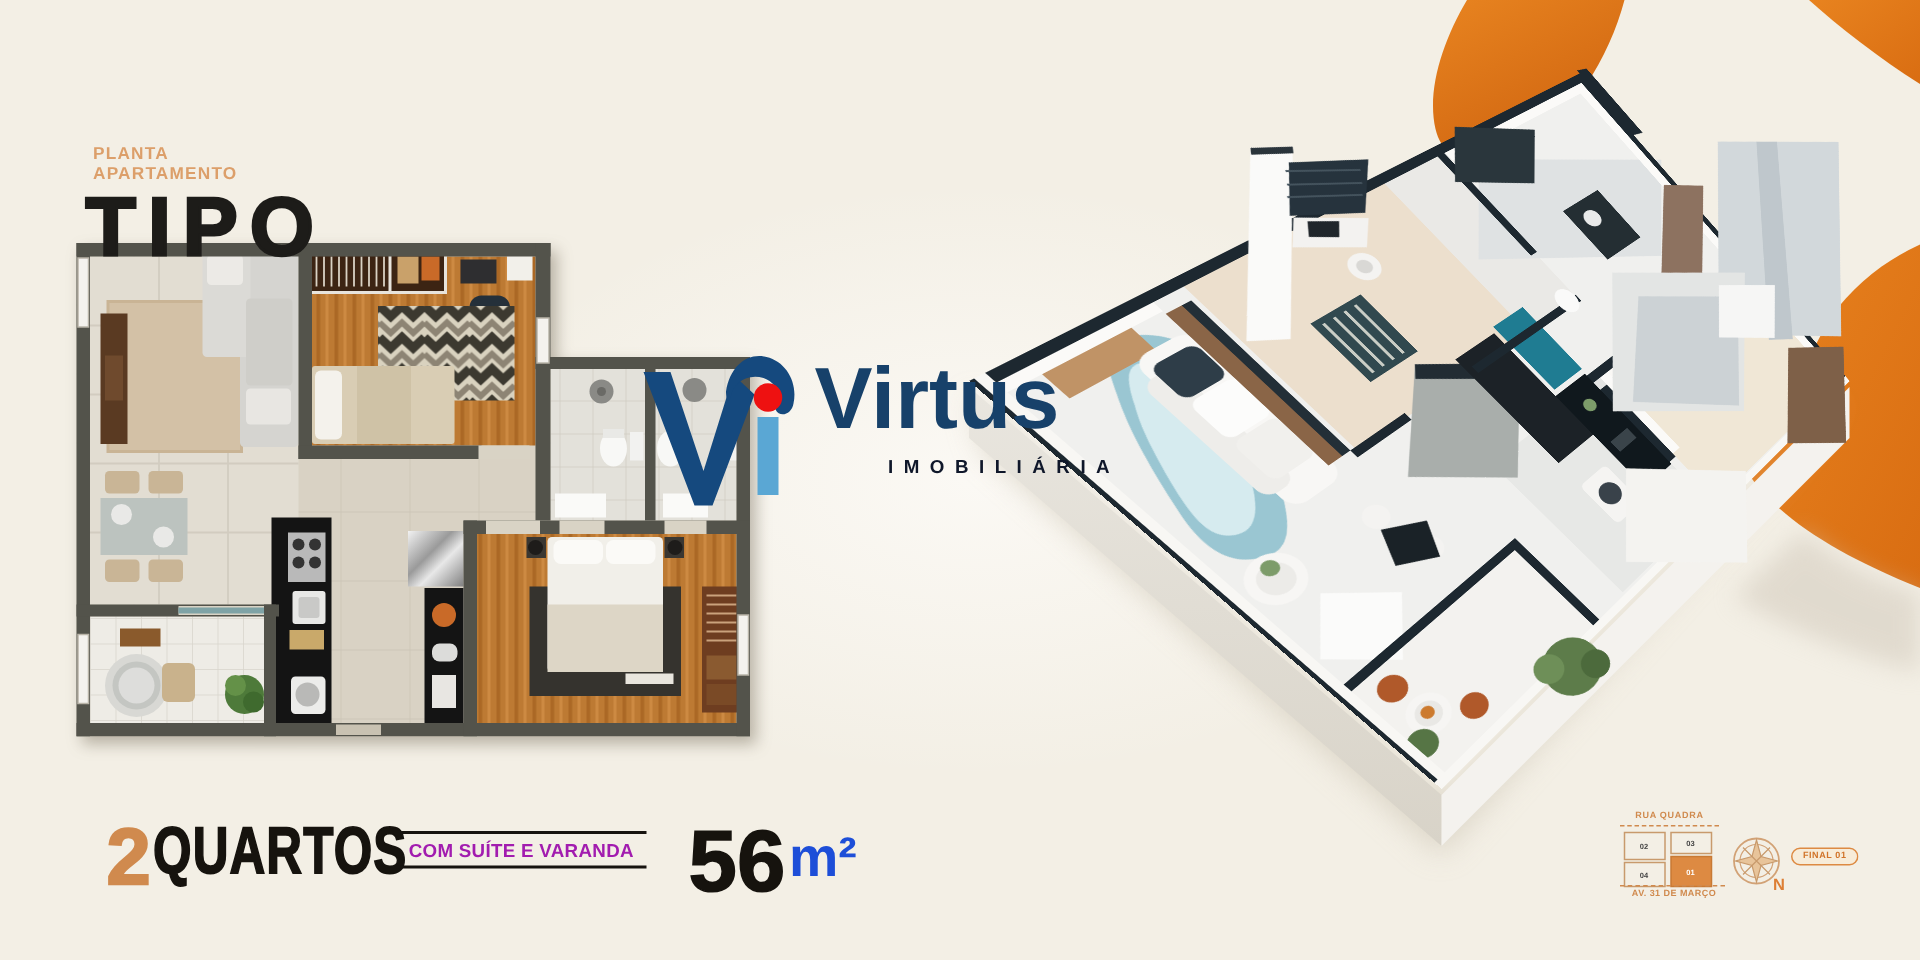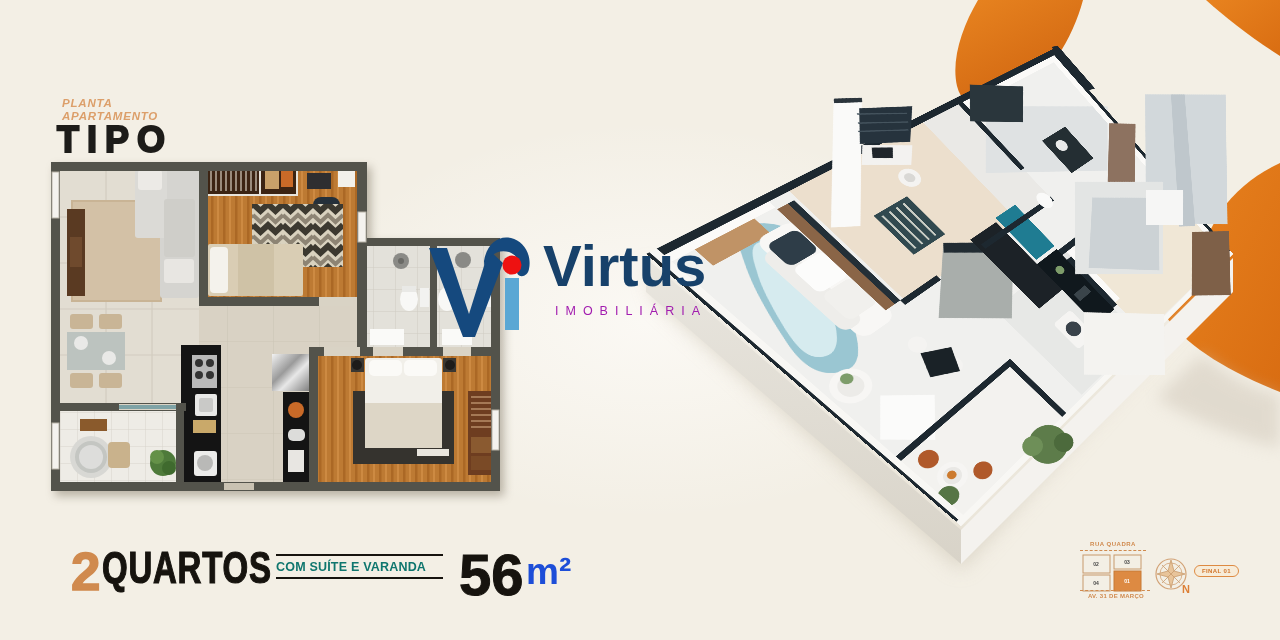--- a/index.html
+++ b/index.html
@@ -419,43 +419,43 @@
     <rect x="9" y="266" width="7" height="46"></rect>
 
     <rect x="315" y="55" width="8" height="30"></rect>
 
     <rect x="449" y="253" width="7" height="40"></rect>
   </g>
 
   <rect x="181" y="326" width="30" height="7" fill="#c9c2b2"></rect>
 </svg>
 
-<div class="abs" style="left:62px;top:97px;color:#dc9f6a;font-weight:bold;font-size:11.5px;line-height:12.5px;letter-spacing:0.8px;font-style:italic;">PLANTA<br>APARTAMENTO</div>
-
-<div class="abs" style="left:57px;top:119px;color:#1d1c19;font-weight:bold;font-size:36px;letter-spacing:8px;-webkit-text-stroke:2px #1d1c19;">TIPO</div>
+<div class="abs" style="left:62px;top:97px;color:#dc9f6a;font-weight:bold;font-size:11.5px;line-height:12.5px;letter-spacing:0.8px;">PLANTA<br>APARTAMENTO</div>
+
+<div class="abs" style="left:57px;top:119px;color:#1d1c19;font-weight:bold;font-size:55px;letter-spacing:8px;-webkit-text-stroke:2px #1d1c19;">TIPO</div>
 
 <svg class="abs" style="left:425px;top:234px;" width="115" height="106" viewBox="0 0 115 106">
 
   <path d="M 4,14 L 22,14 L 44,80 L 64,16 L 78,29 L 50,103 L 38,103 Z" fill="#15497e"></path>
   <path d="M 59,27 C 62,9 74,1 86,4 C 99,7 107,21 104,35 C 103,42 95,45 92,39 C 97,31 93,21 84,18 C 73,15 64,21 62,31 C 61,35 59,33 59,27 Z" fill="#15497e"></path>
 
   <circle cx="87" cy="31" r="9.5" fill="#ee1111"></circle>
 
   <rect x="80" y="44" width="14" height="52" fill="#5aa7d4"></rect>
 </svg>
 
 <div class="abs" style="left:543px;top:232px;color:#17416a;font-weight:bold;font-size:58px;">Virtus</div>
 
-<div class="abs" style="left:555px;top:304px;color:#a21caf;font-weight:normal;font-size:12.5px;letter-spacing:7px;">IMOBILIÁRIA</div>
+<div class="abs" style="left:592px;top:304px;color:#0f172a;font-weight:bold;font-size:12.5px;letter-spacing:7px;">IMOBILIÁRIA</div>
 
 <div class="abs" style="left:71px;top:541px;color:#d08a4e;font-weight:bold;font-size:53px;-webkit-text-stroke:1.5px #d08a4e;">2</div>
 
 <div class="abs" style="left:102px;top:543px;color:#16130e;font-weight:bold;font-size:44px;letter-spacing:1px;-webkit-text-stroke:1.2px #16130e;transform:scaleX(0.75);transform-origin:0 0;">QUARTOS</div>
 
-<div class="abs" style="left:276px;top:554px;width:167px;border-top:2.5px solid #16130e;border-bottom:2.5px solid #16130e;padding:4px 0 3px 0;color:#0f766e;font-weight:bold;font-size:12.5px;letter-spacing:0.2px;white-space:nowrap;">COM SUÍTE E VARANDA</div>
+<div class="abs" style="left:264px;top:554px;width:167px;border-top:2.5px solid #16130e;border-bottom:2.5px solid #16130e;padding:4px 0 3px 0;text-align:center;color:#a21caf;font-weight:bold;font-size:12.5px;letter-spacing:0.2px;white-space:nowrap;">COM SUÍTE E VARANDA</div>
 
 <div class="abs" style="left:459px;top:541px;color:#16130e;font-weight:bold;font-size:58px;-webkit-text-stroke:1px #16130e;">56</div>
 
 <div class="abs" style="left:526px;top:551px;color:#1d4ed8;font-weight:bold;font-size:37px;">m²</div>
 
 <div class="abs" style="left:1080px;top:541px;width:66px;text-align:center;color:#d08a4e;font-weight:bold;font-size:6px;letter-spacing:0.5px;">RUA QUADRA</div>
 
 <div class="abs" style="left:1080px;top:550px;width:66px;border-top:1.5px dashed #d08a4e;"></div>
 
 <svg class="abs" style="left:1079px;top:553px;" width="66" height="42" viewBox="0 0 66 42">

